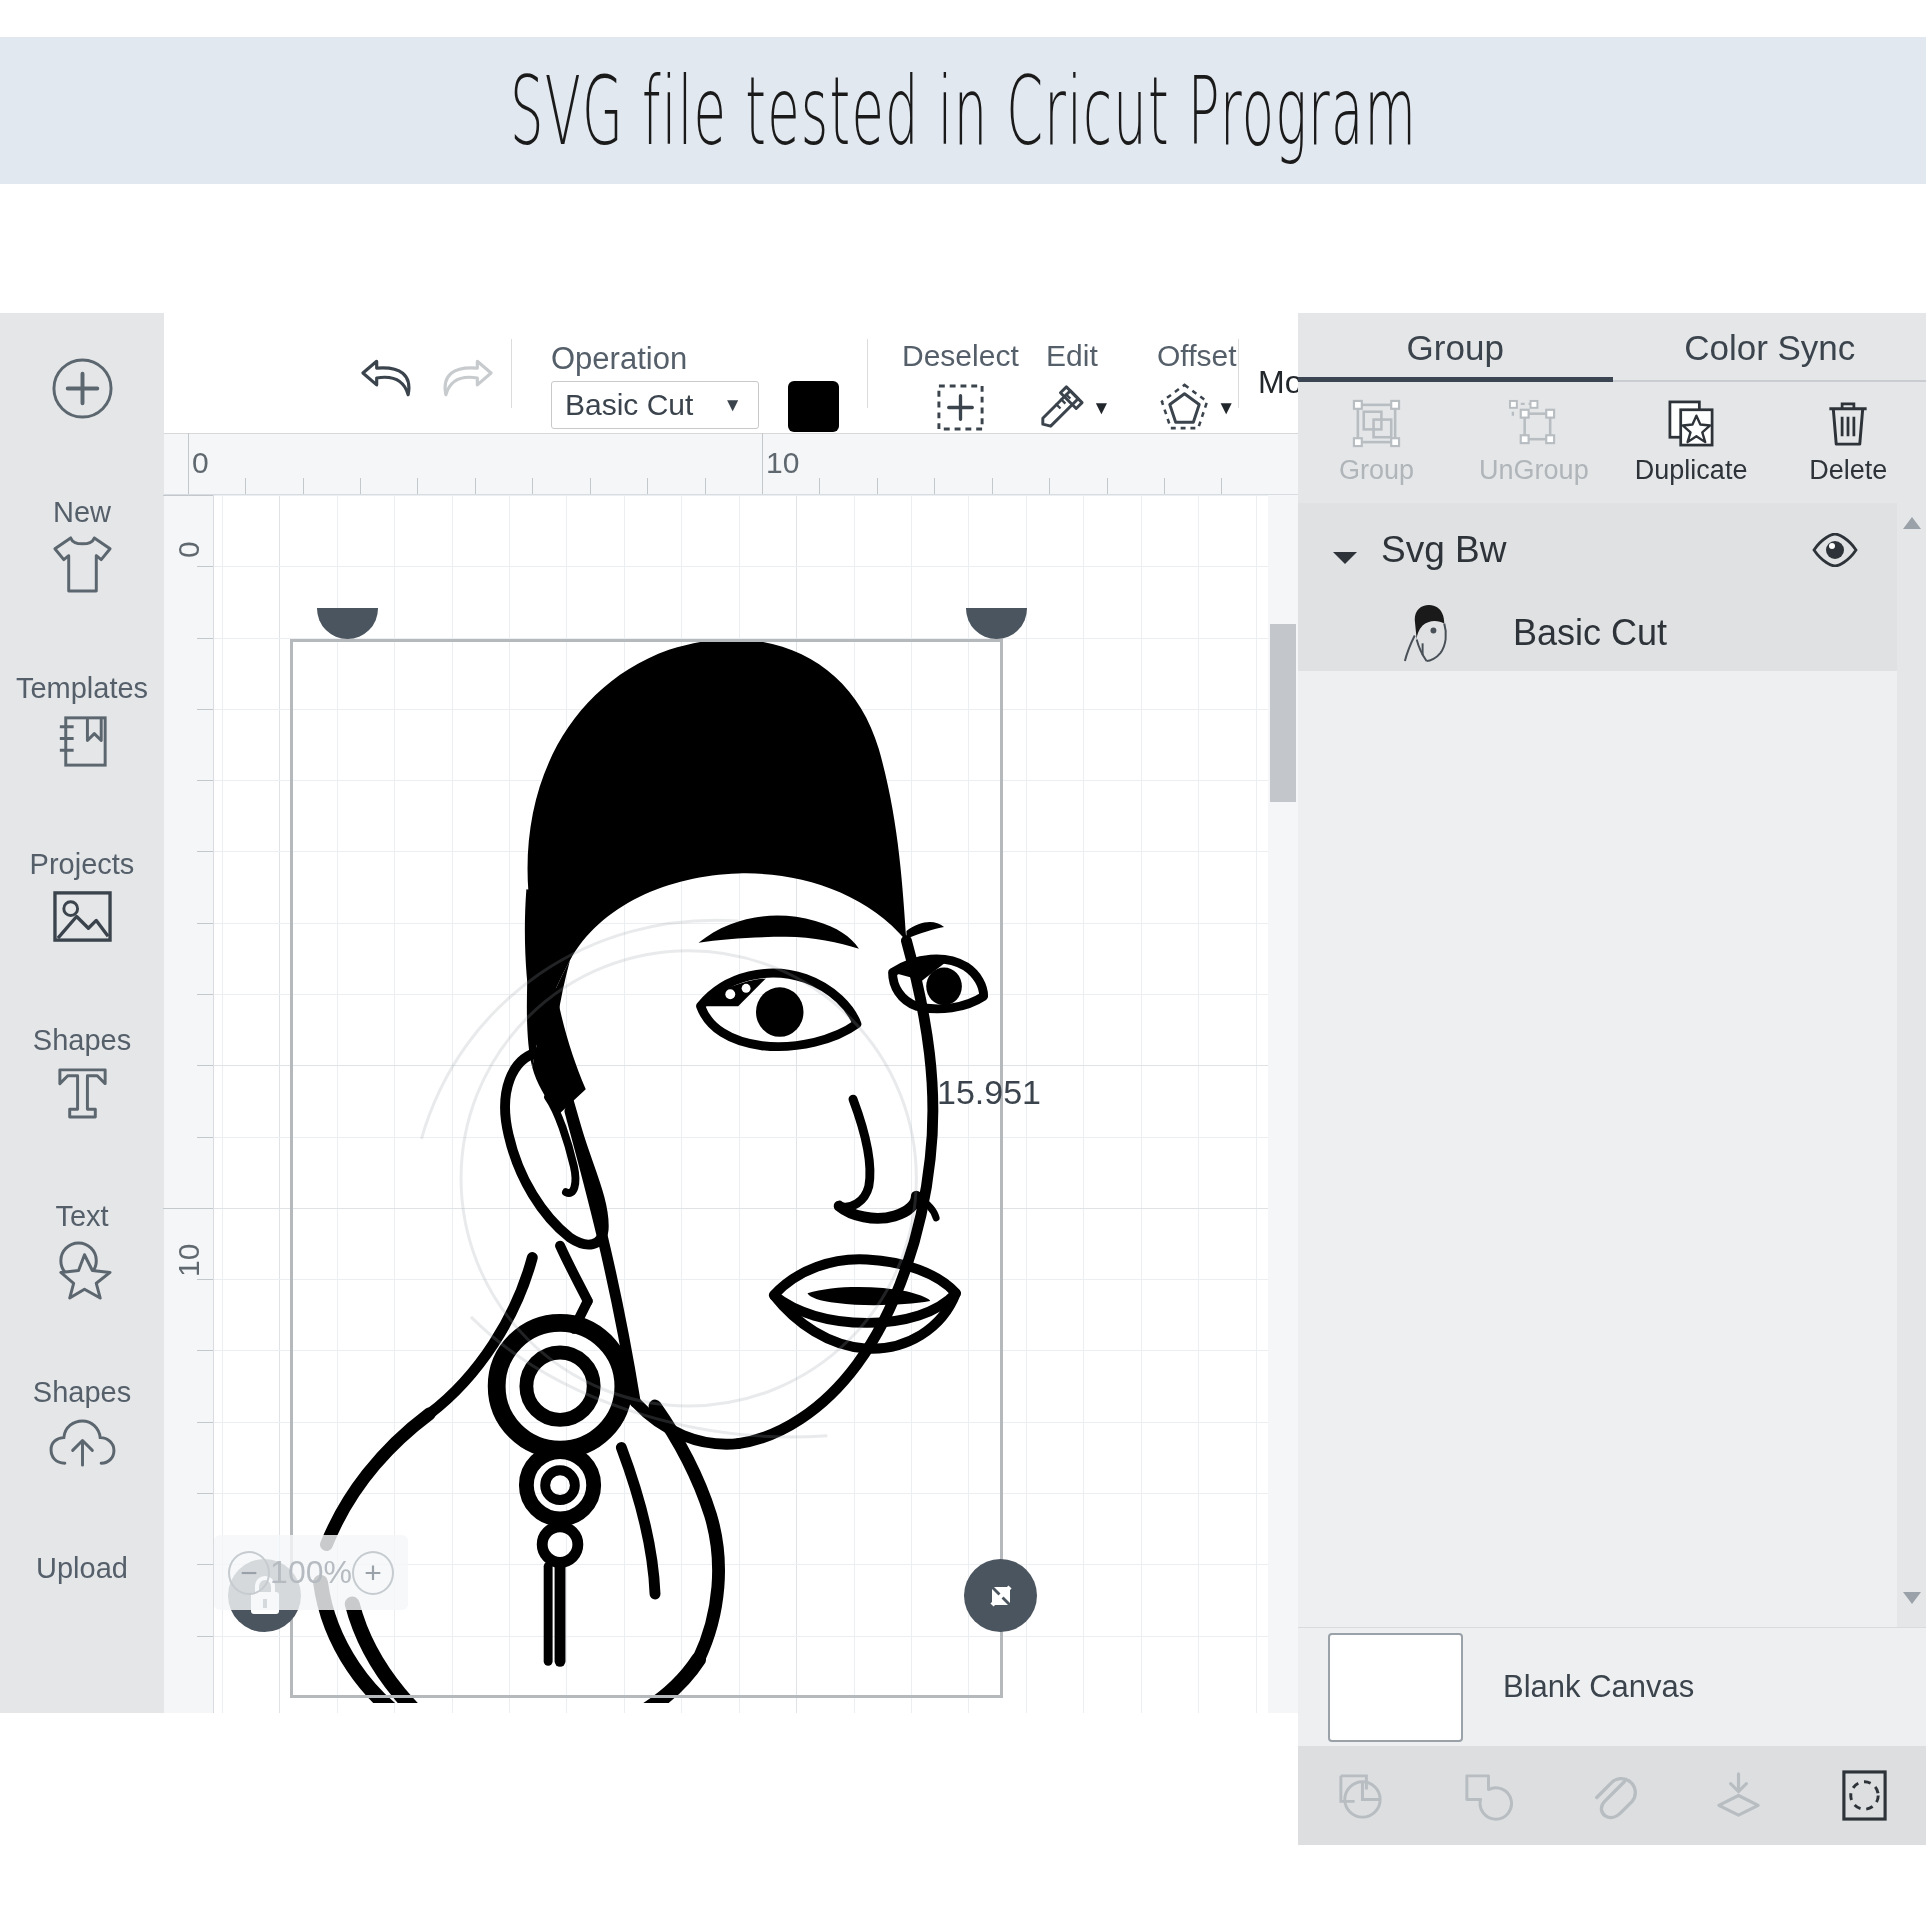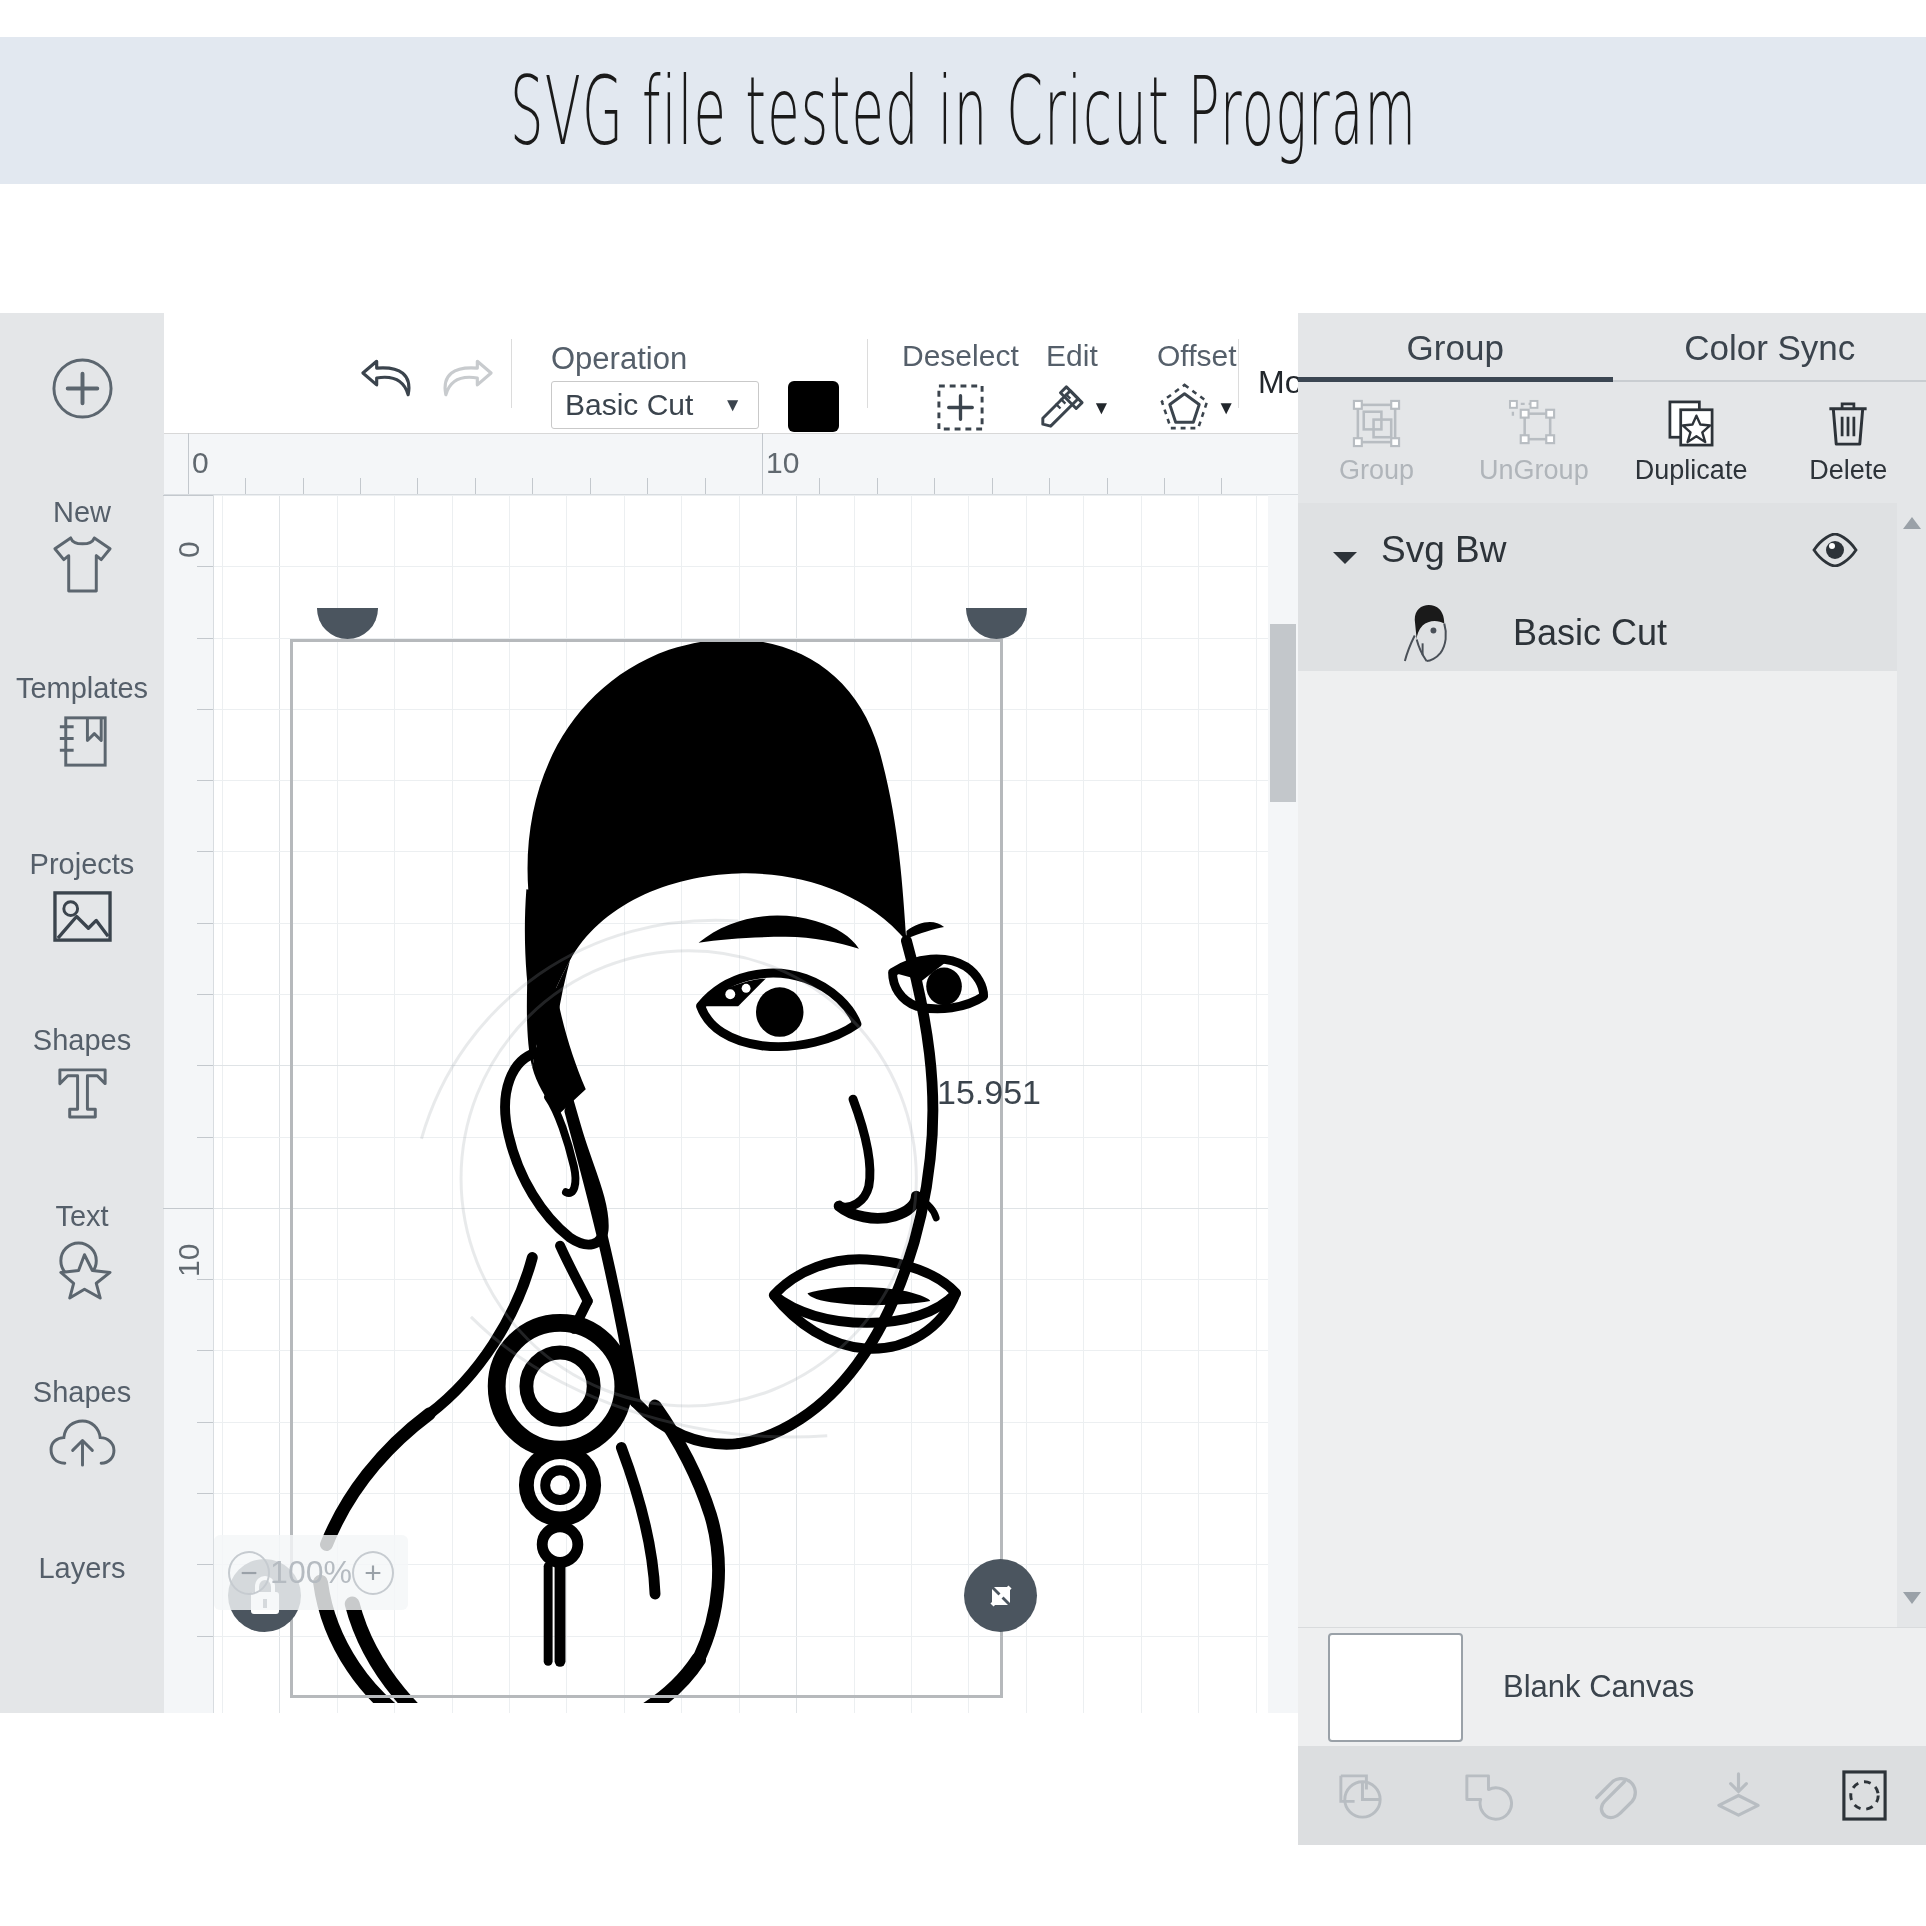--- a/index.html
+++ b/index.html
@@ -235,21 +235,21 @@
       <div class="rail-label">Shapes</div>
     </div>
 
     <div class="rail-item">
       <div class="rail-icon">
         <svg class="ic" width="71" height="57" viewBox="0 0 72 58">
           <path d="M18 48 C8 48 4 41 4 34 C4 27 10 22 17 22 C18 11 27 5 36 5 C45 5 53 12 54 22 C62 22 68 28 68 35 C68 42 63 48 55 48" stroke="#5c666f" stroke-width="3" fill="none" stroke-linecap="round"></path>
           <path d="M36 50 V26 M26 35 L36 25 L46 35" stroke="#5c666f" stroke-width="3" fill="none" stroke-linejoin="round" stroke-linecap="round"></path>
         </svg>
       </div>
-      <div class="rail-label">Layers</div>
+      <div class="rail-label">Upload</div>
     </div>
   </div>
 
   <div id="toolbar">
     <div id="undo">
       <svg class="ic" width="61" height="48" viewBox="0 0 62 48">
         <path d="M20 8 L6 20 L20 32 L20 25 C38 22 48 28 52 42 C56 22 44 13 20 15 Z" stroke="#3b444d" stroke-width="3.2" fill="none" stroke-linejoin="round"></path>
       </svg>
     </div>
     <div id="redo">

